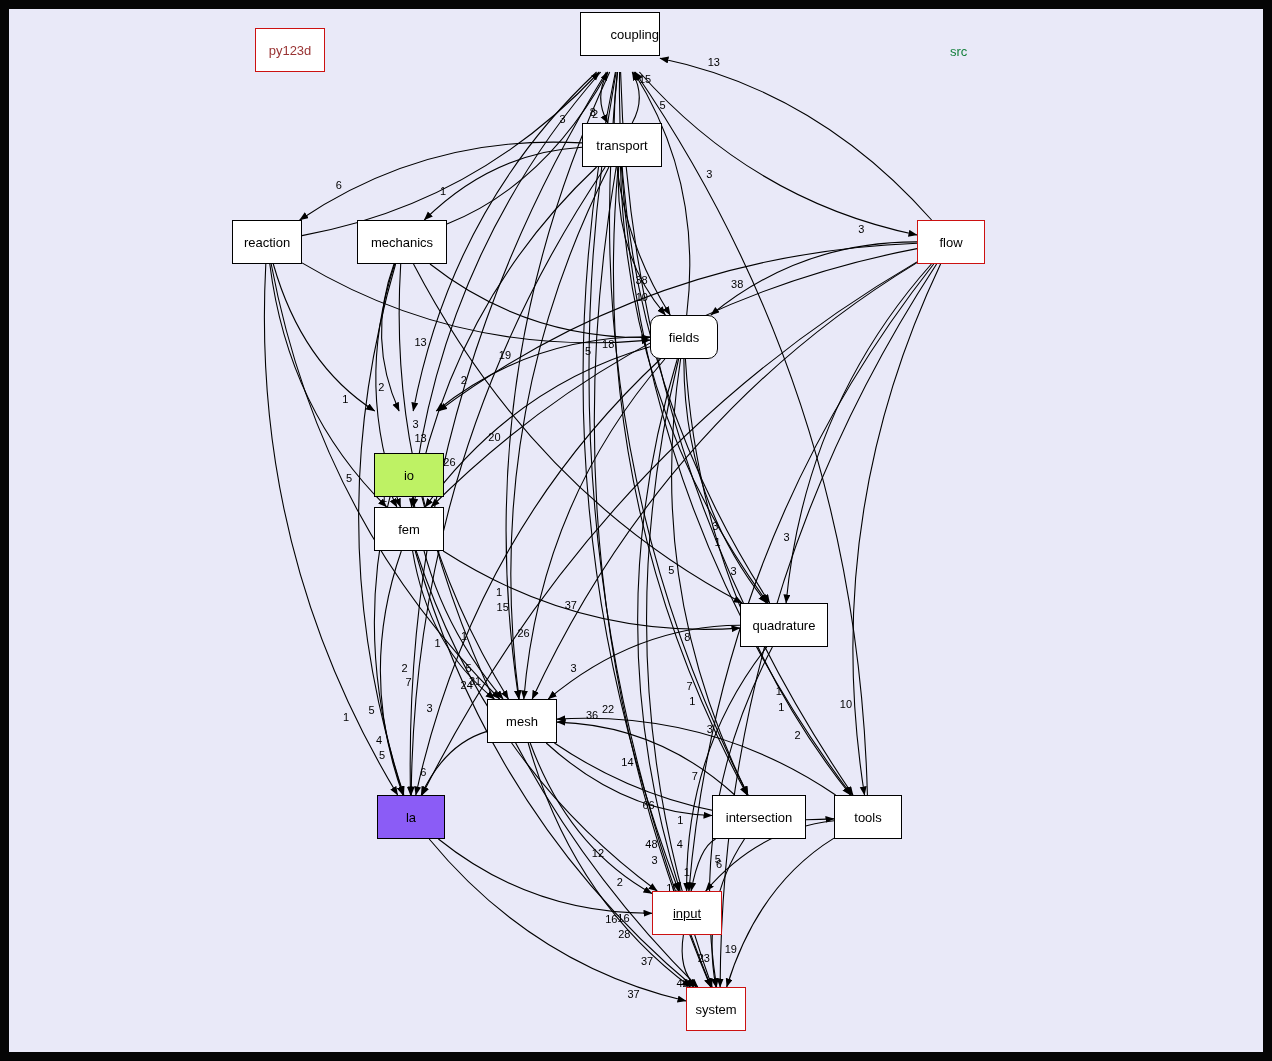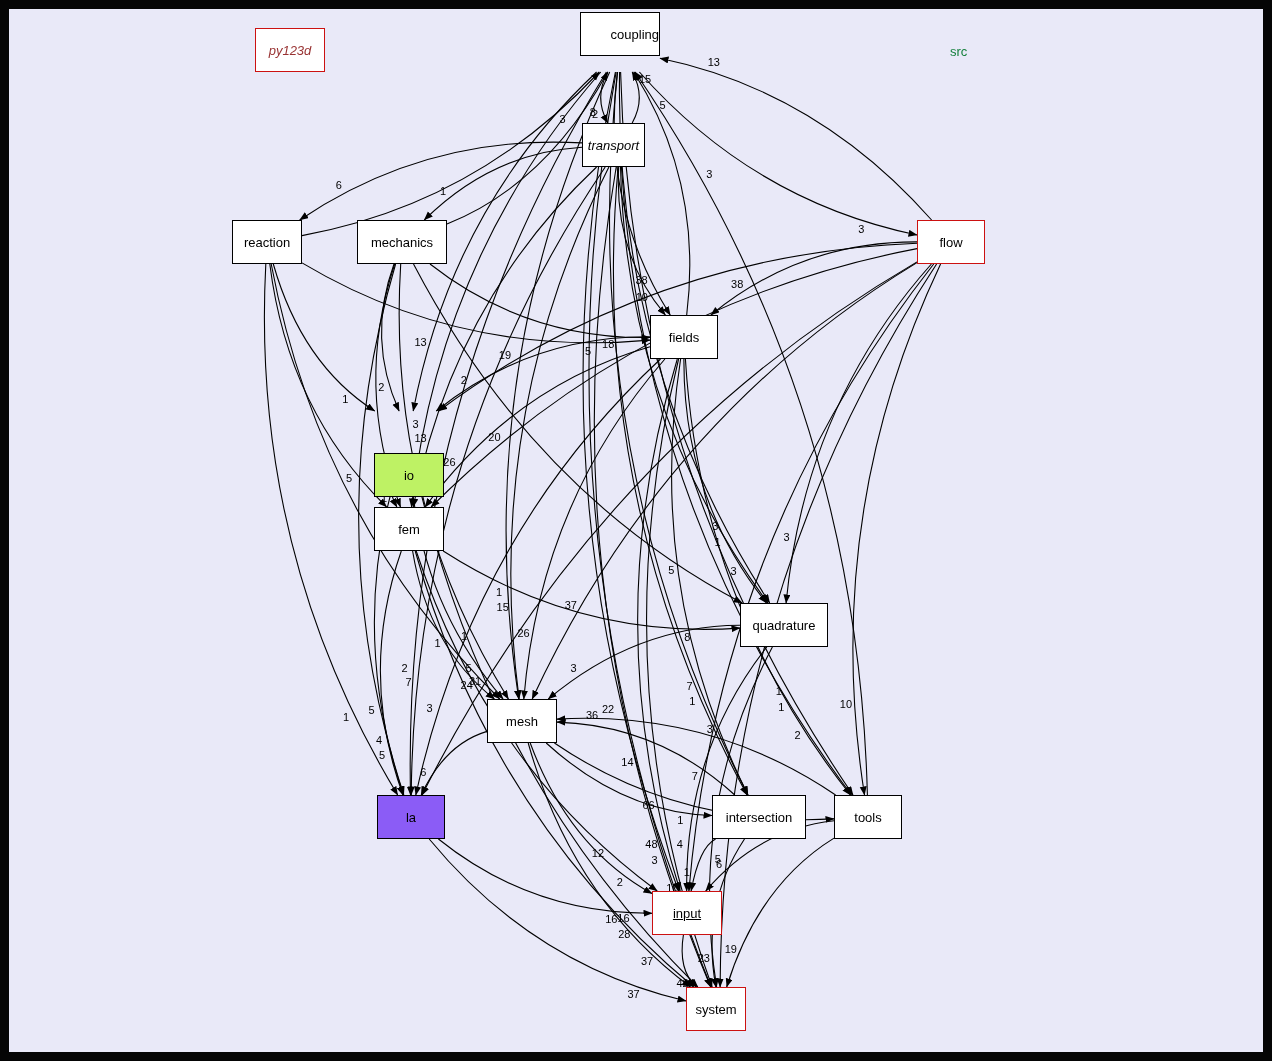--- a/index.html
+++ b/index.html
@@ -190,39 +190,39 @@
       <path d="M936.6,264.0 Q722.4,591.4 720.1,987.0" fill="none" stroke="#000000" stroke-width="1.1" marker-end="url(#arrow)"></path>
       <text x="717.7" y="862.6" text-anchor="middle" class="edge-label">5</text>
       <path d="M616.2,167.0 Q543.8,591.6 710.7,987.0" fill="none" stroke="#000000" stroke-width="1.1" marker-end="url(#arrow)"></path>
       <text x="654.5" y="863.8" text-anchor="middle" class="edge-label">3</text>
       <path d="M772.4,647.0 Q688.3,806.4 716.6,987.0" fill="none" stroke="#000000" stroke-width="1.1" marker-end="url(#arrow)"></path>
       <text x="701.5" y="931.3" text-anchor="middle" class="edge-label">13</text>
       <path d="M744.5,839.0 Q700.8,905.1 715.9,987.0" fill="none" stroke="#000000" stroke-width="1.1" marker-end="url(#arrow)"></path>
       <text x="703.8" y="962.4" text-anchor="middle" class="edge-label">23</text>
     </svg>
   <div id="nodes">
-      <div class="node" style="left: 255px; top: 28px; width: 70px; height: 44px; background: rgb(255, 255, 255); border-color: rgb(204, 17, 17); color: rgb(153, 51, 51); font-style: italic;">
+      <div class="node" style="left: 255px; top: 28px; width: 70px; height: 44px; background: rgb(255, 255, 255); border-color: rgb(204, 17, 17); color: rgb(153, 51, 51);">
         <span>py123d</span>
       </div>
       <div class="node" style="left: 580px; top: 12px; width: 80px; height: 44px; background: rgb(255, 255, 255); border-color: rgb(0, 0, 0); justify-content: flex-end;">
         <span>coupling</span>
       </div>
-      <div class="node" style="left: 582px; top: 123px; width: 63px; height: 44px; background: rgb(255, 255, 255); border-color: rgb(0, 0, 0); font-style: italic;">
+      <div class="node" style="left: 582px; top: 123px; width: 80px; height: 44px; background: rgb(255, 255, 255); border-color: rgb(0, 0, 0);">
         <span>transport</span>
       </div>
       <div class="node" style="left: 232px; top: 220px; width: 70px; height: 44px; background: rgb(255, 255, 255); border-color: rgb(0, 0, 0);">
         <span>reaction</span>
       </div>
       <div class="node" style="left: 357px; top: 220px; width: 90px; height: 44px; background: rgb(255, 255, 255); border-color: rgb(0, 0, 0);">
         <span>mechanics</span>
       </div>
       <div class="node" style="left: 917px; top: 220px; width: 68px; height: 44px; background: rgb(255, 255, 255); border-color: rgb(204, 17, 17);">
         <span>flow</span>
       </div>
-      <div class="node" style="left: 650px; top: 315px; width: 68px; height: 44px; background: rgb(255, 255, 255); border-color: rgb(0, 0, 0);">
+      <div class="node" style="left: 650px; top: 315px; width: 68px; height: 44px; background: rgb(255, 255, 255); border-color: rgb(0, 0, 0); border-radius: 10px;">
         <span>fields</span>
       </div>
       <div class="node" style="left: 374px; top: 411px; width: 70px; height: 44px; background: #bef264; border-color: rgb(0, 0, 0); margin-top: 42px;">
         <span>io</span>
       </div>
       <div class="node" style="left: 374px; top: 507px; width: 70px; height: 44px; background: rgb(255, 255, 255); border-color: rgb(0, 0, 0);">
         <span>fem</span>
       </div>
       <div class="node" style="left: 740px; top: 603px; width: 88px; height: 44px; background: rgb(255, 255, 255); border-color: rgb(0, 0, 0);">
         <span>quadrature</span>

